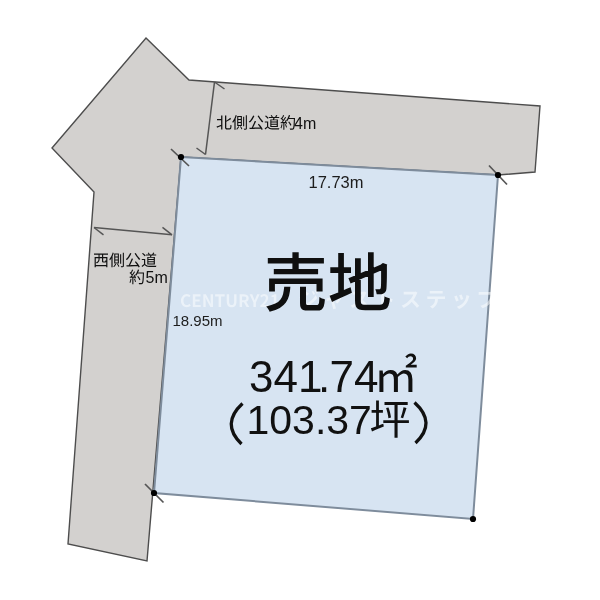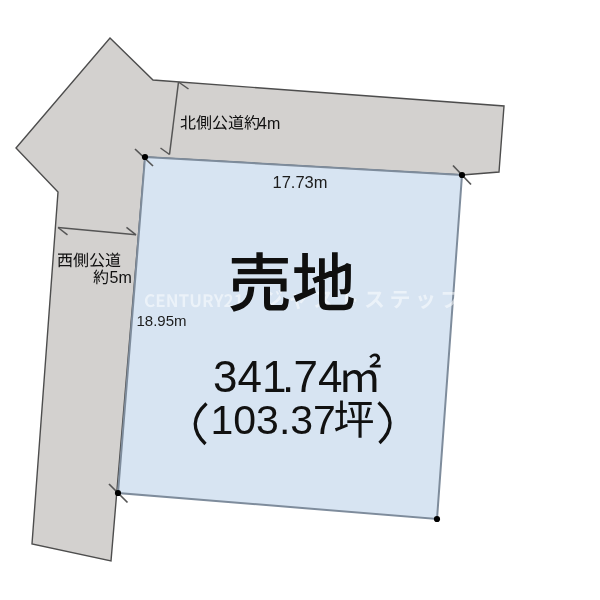--- a/index.html
+++ b/index.html
@@ -1,17 +1,17 @@
 <!DOCTYPE html>
 <html><head>
 <meta charset="utf-8">
 <style>
   html,body{margin:0;padding:0;background:#ffffff;}
   .wrap{position:relative;width:516px;height:600px;overflow:hidden;background:#ffffff;
-        font-family:"Liberation Sans",sans-serif;}
+        font-family:"Liberation Sans",sans-serif;padding-left:36px;}
 </style>
 </head>
 <body>
 
 <div class="wrap">
 <svg width="600" height="600" viewBox="0 0 600 600">
 
 <rect x="0" y="0" width="600" height="600" fill="#ffffff"></rect>
 
 <polygon points="110,38 153,80 504,106 499,172 462,175 145,157 111,561 32,544 58,192 16,148" fill="#d3d1cf" stroke="#4d4d4d" stroke-width="1.4" stroke-linejoin="miter"></polygon>

